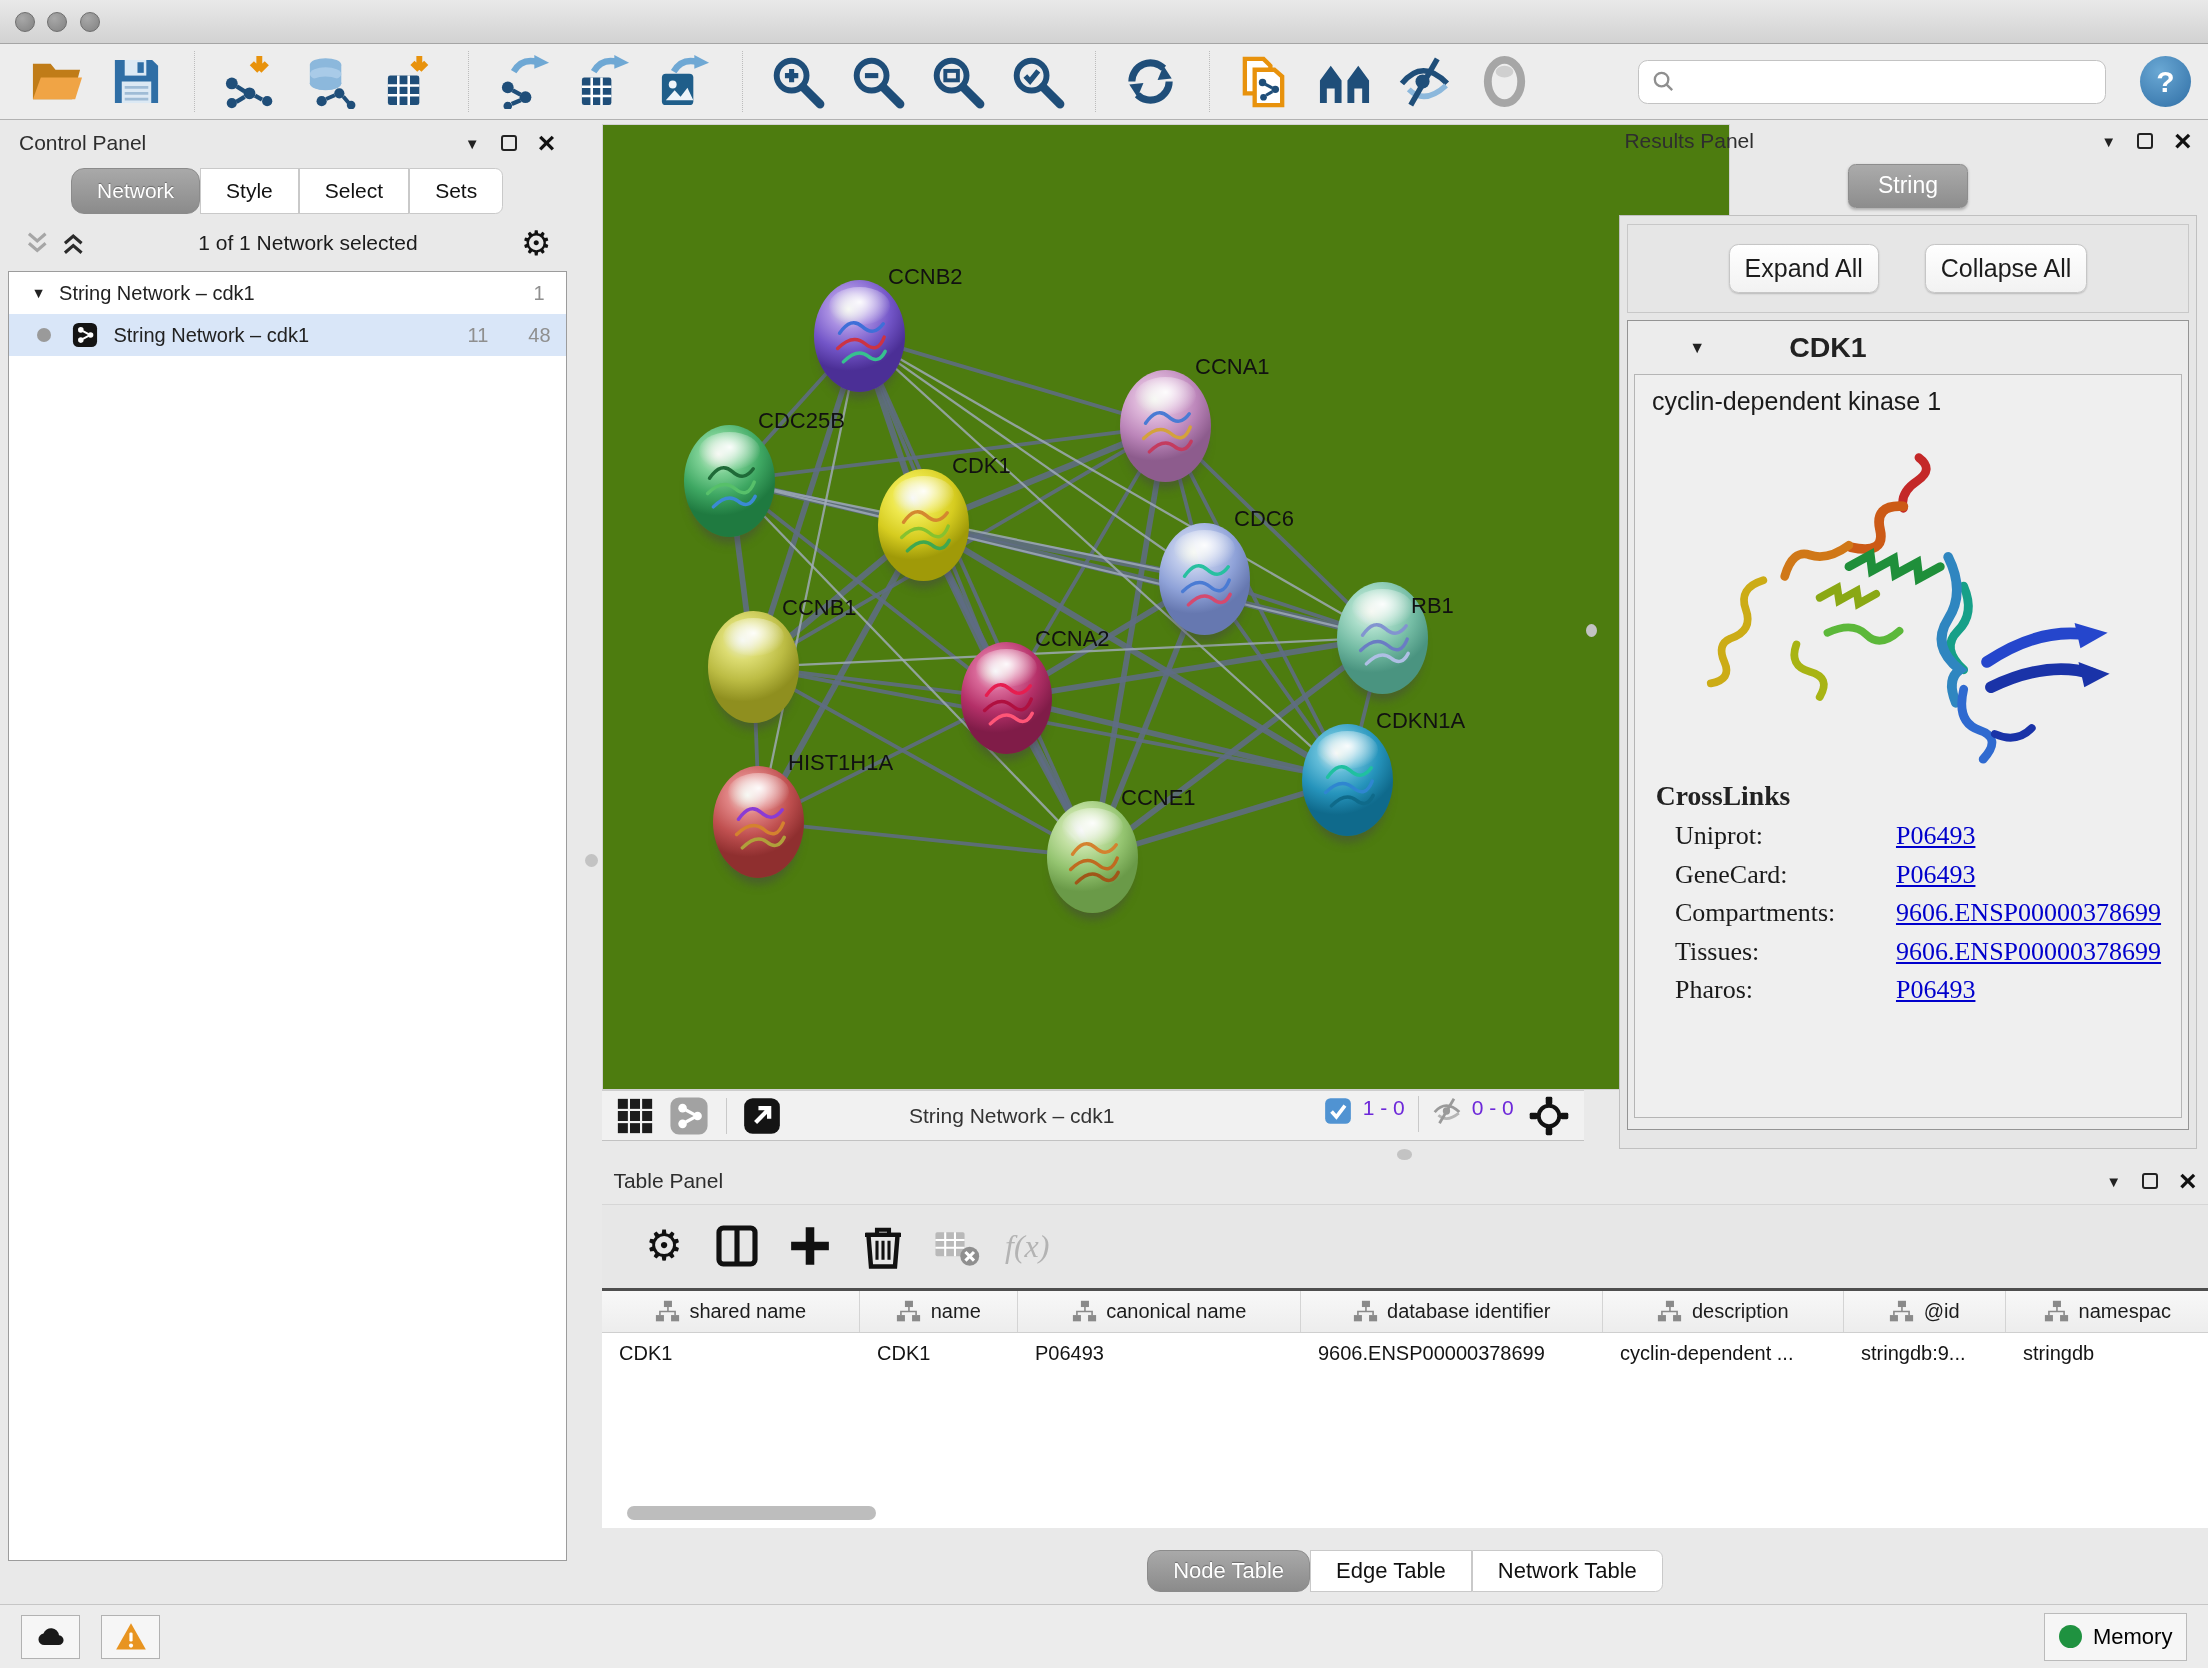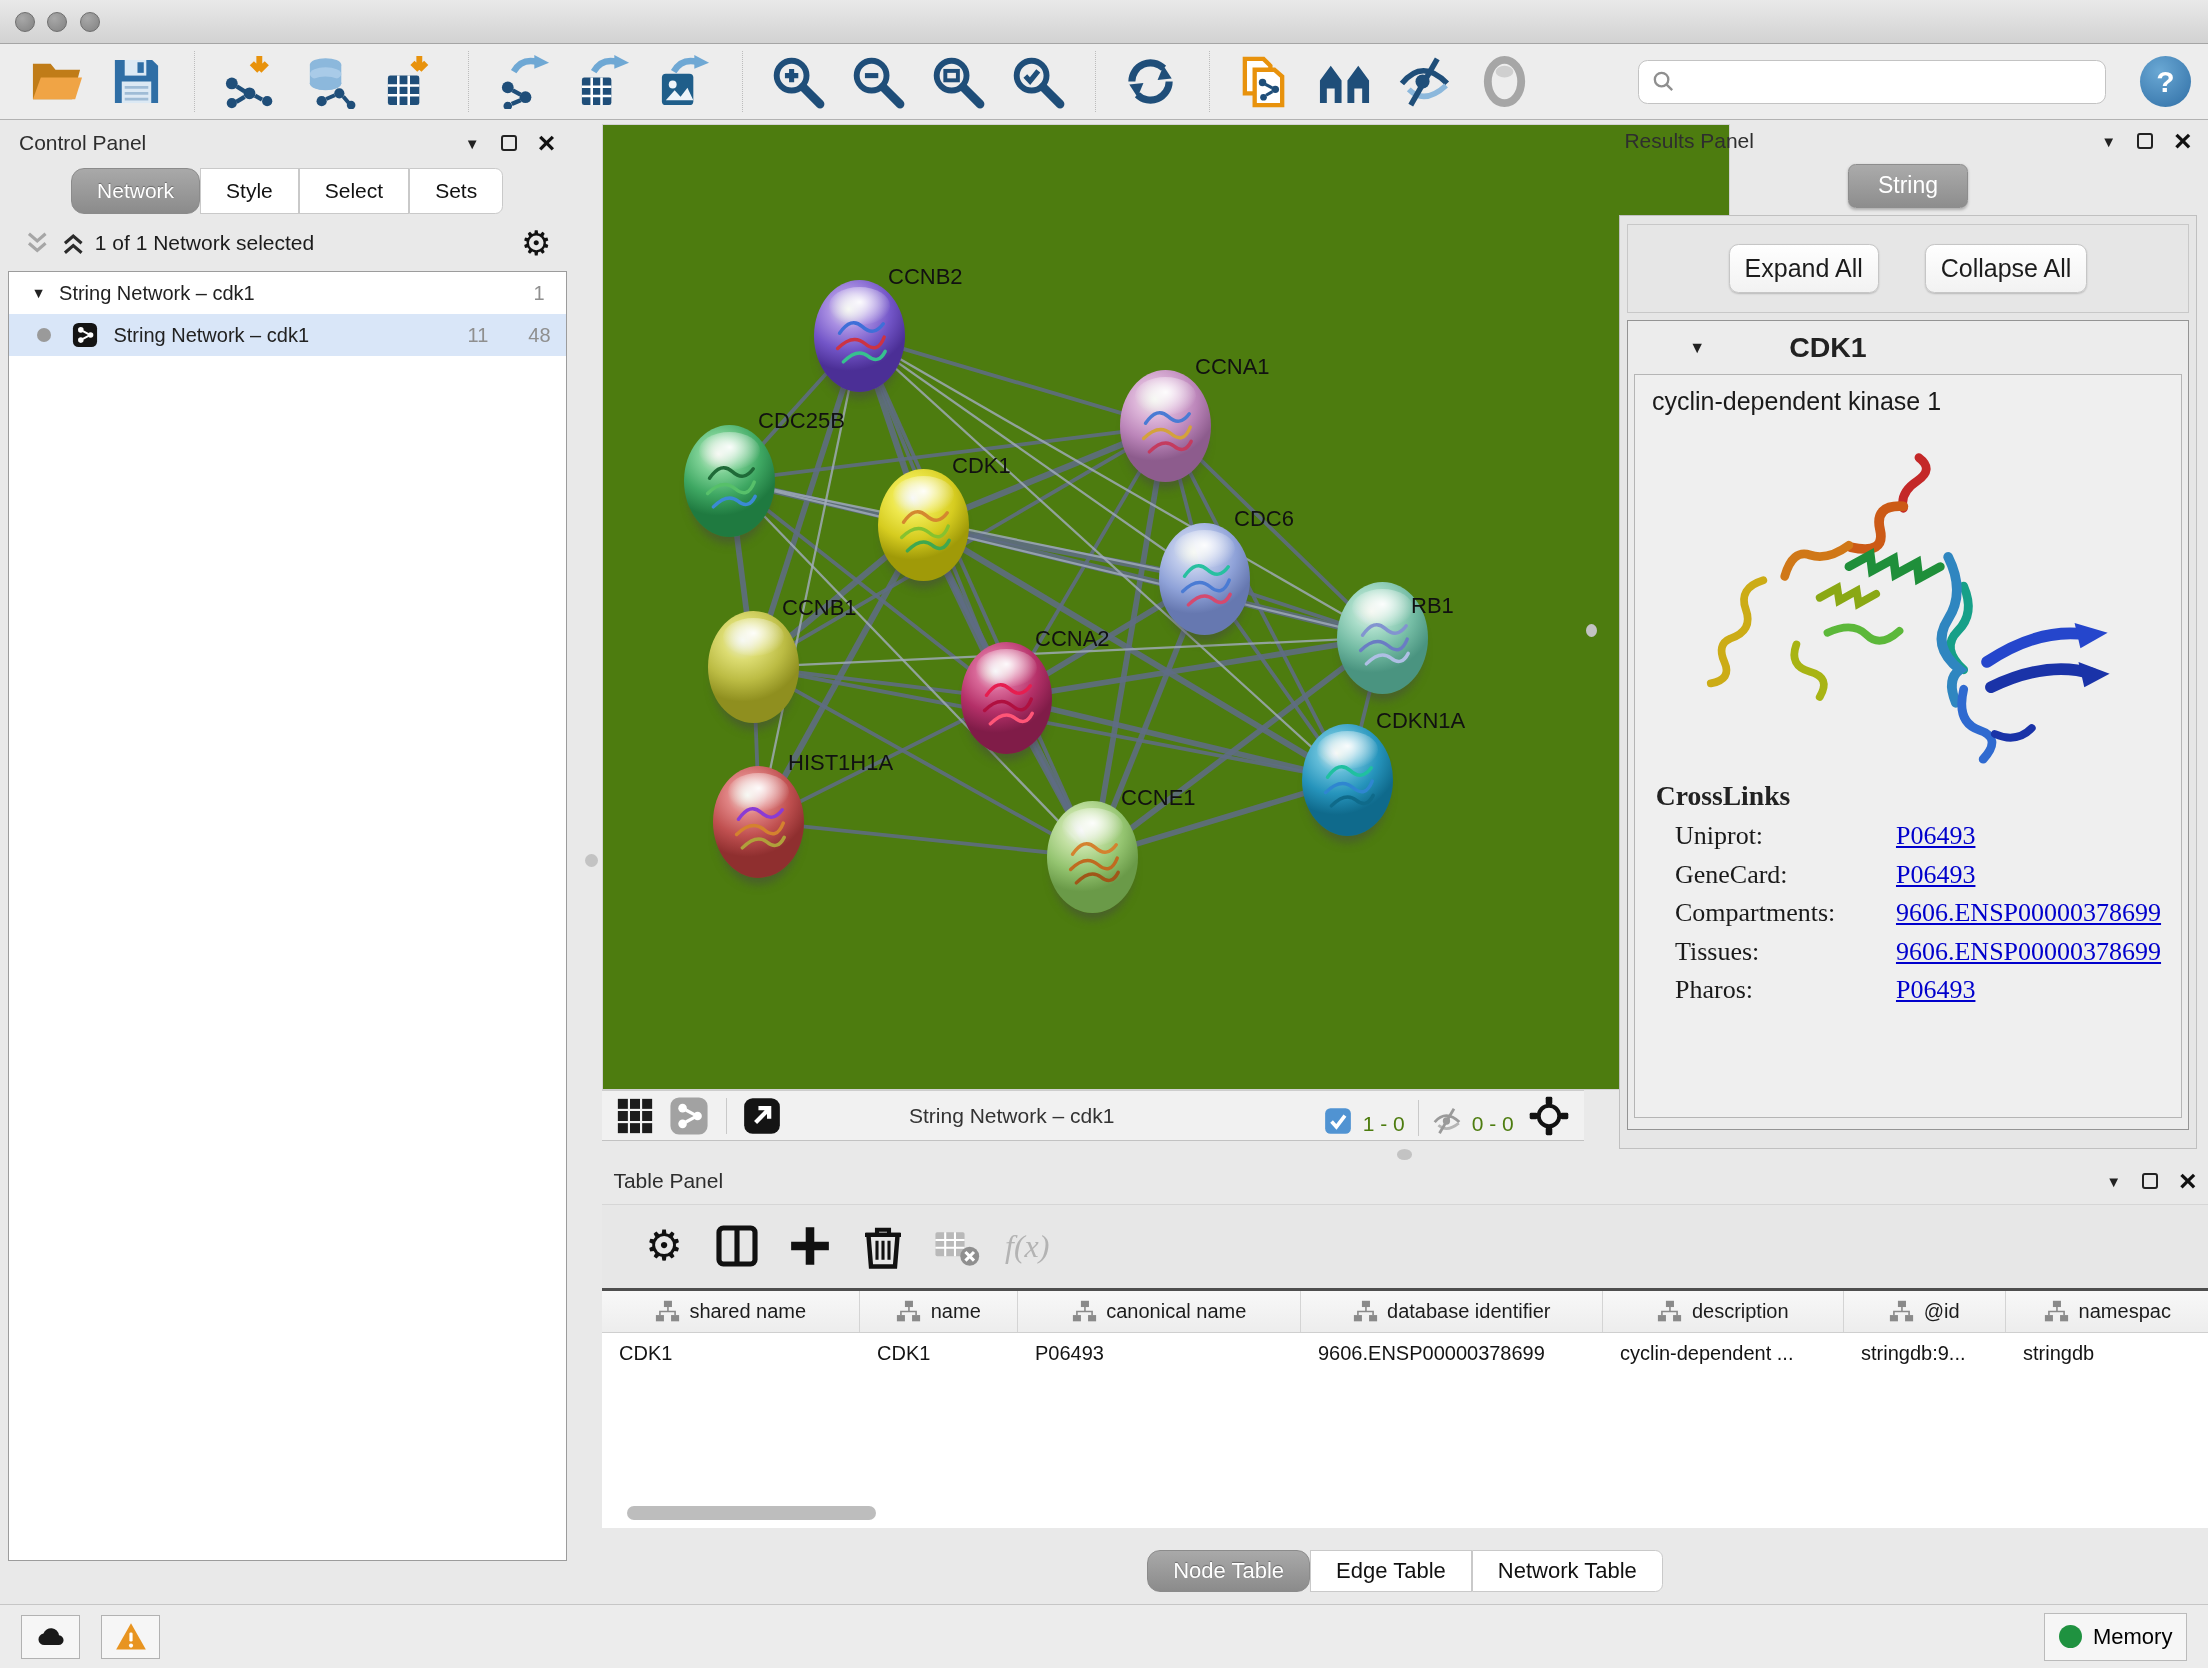--- a/index.html
+++ b/index.html
@@ -43,21 +43,21 @@
   .gtab.first { border-radius:7.6px 0 0 7.6px; }
   .gtab.last { border-radius:0 7.6px 7.6px 0; }
   .gtab.active { background:linear-gradient(#a9a9a9,#8b8b8b); color:#fff; border-color:#8b8b8b;
     text-shadow:0 -1px 1px rgba(0,0,0,.35); border-radius:13px; }
 
   
   .control-panel { position:absolute; left:7.6px; top:126px; width:559px; height:1455px; }
   .cp-tabs { display:flex; justify-content:center; margin-top:7.6px; }
   .cp-status { height:48px; display:flex; align-items:center; padding:0 15px; margin-top:5.7px; }
   .chev { width:28.5px; height:28.5px; margin-right:7.6px; }
-  .cp-status-text { flex:1; text-align:left; font-size:21px; color:#1c1c1c; }
+  .cp-status-text { flex:1; text-align:center; font-size:21px; color:#1c1c1c; }
   .gear { font-family:"DejaVu Sans",sans-serif; font-size:34px; color:#111; line-height:1; }
   .cp-list { background:#fff; border:1.9px solid #9c9c9c; margin-top:3.8px; height:1290px; }
   .tree-row { height:42px; display:flex; align-items:center; font-size:20px; }
   .tree-row .tri { font-size:14.3px; margin:0 13.3px 0 23px; }
   .tree-row .cnt { margin-left:auto; margin-right:21px; color:#8f8f8f; }
   .tree-row.selected { background:#d9e6f8; }
   .dot { width:14.3px; height:14.3px; border-radius:50%; background:#9a9a9a; margin:0 21px 0 28.5px; }
   .mini-app { width:26px; height:26px; margin-right:15px; }
   .tree-row.selected .nums { margin-left:auto; display:flex; gap:40px; margin-right:15px; color:#8f8f8f; }
 
@@ -71,21 +71,21 @@
     background:radial-gradient(ellipse at 50% 40%, rgba(255,255,255,.95), rgba(255,255,255,0) 75%); }
   .net-node svg.ribbon { position:absolute; left:16px; top:25px; width:59px; height:68px; }
   .node-label { position:absolute; z-index:3; font-size:22px; color:#111; white-space:nowrap; }
 
   .view-toolbar { position:absolute; left:602px; top:1090px; width:982px; height:51px; background:#f1f1f1;
     border-top:1px solid #cdcdcd; border-bottom:1px solid #c2c2c2; display:flex; align-items:center; padding:0 13.3px; }
   .vt-ic { width:40px; height:40px; border:none; background:transparent; padding:0; margin-right:13.3px; cursor:pointer; }
   .vt-ic svg { width:100%; height:100%; }
   .vt-sep { width:0; height:36px; border-left:1px solid #c9c9c9; margin:0 15px 0 3.8px; }
   .vt-name { font-size:21px; color:#333; margin-left:114px; }
-  .vt-counts { margin-left:auto; display:flex; align-items:flex-end; color:#4d7c0f; font-size:21px; }
+  .vt-counts { margin-left:auto; display:flex; align-items:flex-start; color:#6d28d9; font-size:21px; }
   .vt-counts .cico { width:30px; height:30px; margin-right:9.5px; }
   .vt-counts .bird { width:40px; height:40px; margin:0 1.9px 0 15px; cursor:pointer; }
 
   .splitter { position:absolute; background:#c3c3c3; border-radius:50%; z-index:5; }
 
   
   .results-panel { position:absolute; left:1613px; top:124px; width:590px; height:1037px; }
   .rp-tabrow { display:flex; justify-content:center; margin-top:5.7px; }
   .rp-tab { height:44px; padding:0 28.5px; font-size:23px; color:#fff; background:linear-gradient(#ababab,#8d8d8d);
     border:1px solid #8d8d8d; border-radius:7.6px; box-shadow:0 1.9px 2.9px rgba(0,0,0,.25); cursor:pointer; font-family:inherit; }

